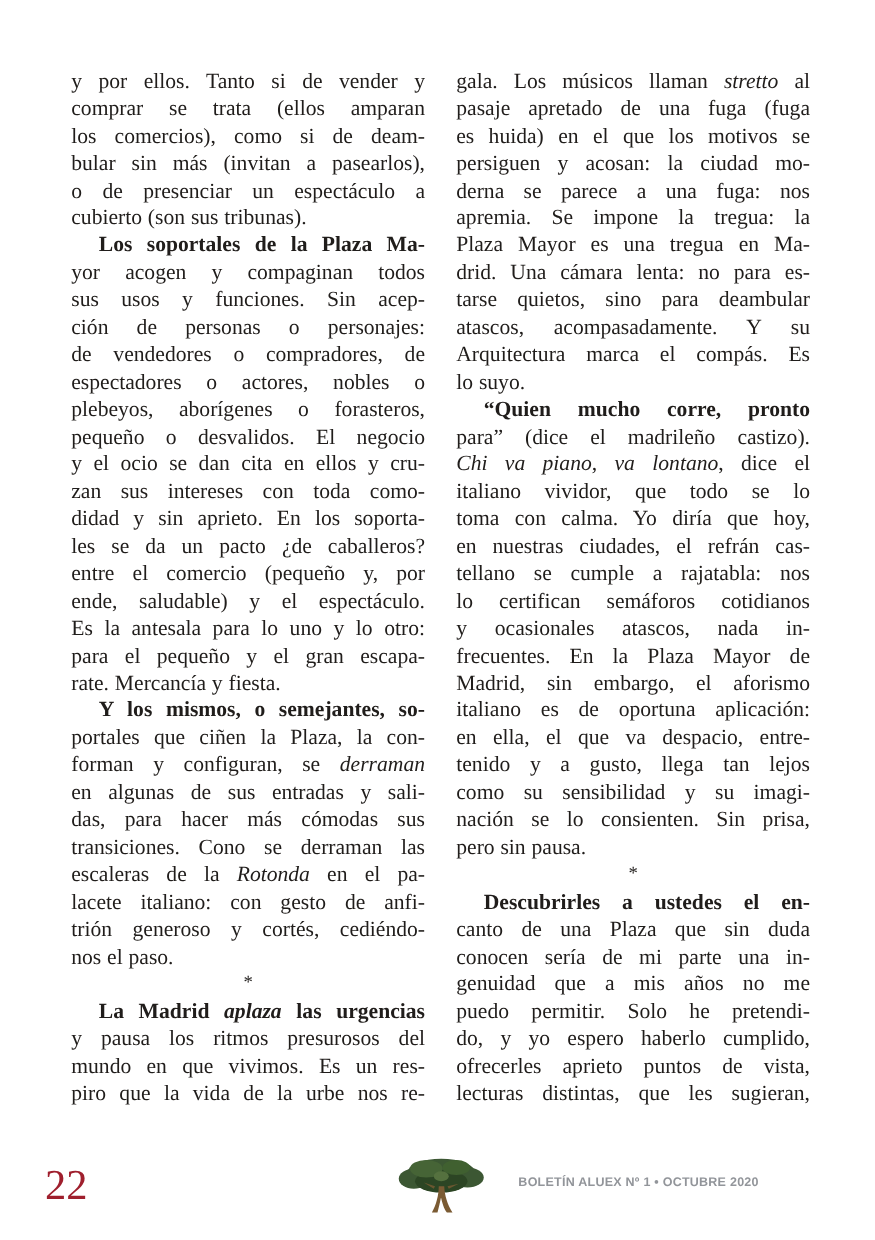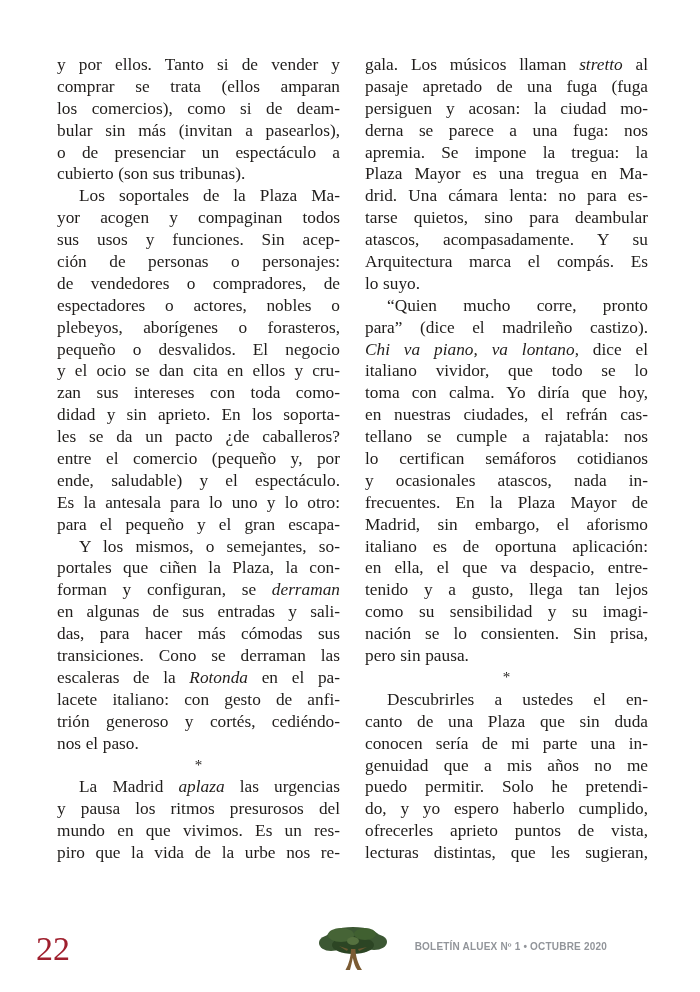--- a/index.html
+++ b/index.html
@@ -19,21 +19,21 @@
     display:flex;gap:25px;align-items:center;
   }
   .column{width:283px;}
   .tline{
     font-size:17.3px;line-height:21.9px;height:21.9px;
     color:var(--body-text);
     text-align:justify;text-align-last:justify;
     word-spacing:0.02em;
   }
   .tline em{font-style:italic;}
-  .tline.indent{text-indent:22px;}
+  .tline.indent{text-indent:22px;font-weight:bold;}
   .tline.last{text-align-last:left;}
   .tline.sep{
     text-align:center;text-align-last:center;
     font-size:15px;color:var(--body-text);
   }
   .footer{position:absolute;left:0;top:920px;width:652px;height:72px;}
   .page-number{
     position:absolute;left:36px;top:12px;
     font-family:"Liberation Serif",serif;font-size:34px;line-height:34px;
     color:var(--page-number);
@@ -66,39 +66,41 @@
       <div class="tline"><span>plebeyos, aborígenes o forasteros,</span></div>
       <div class="tline"><span>pequeño o desvalidos. El negocio</span></div>
       <div class="tline"><span>y el ocio se dan cita en ellos y cru-</span></div>
       <div class="tline"><span>zan sus intereses con toda como-</span></div>
       <div class="tline"><span>didad y sin aprieto. En los soporta-</span></div>
       <div class="tline"><span>les se da un pacto ¿de caballeros?</span></div>
       <div class="tline"><span>entre el comercio (pequeño y, por</span></div>
       <div class="tline"><span>ende, saludable) y el espectáculo.</span></div>
       <div class="tline"><span>Es la antesala para lo uno y lo otro:</span></div>
       <div class="tline"><span>para el pequeño y el gran escapa-</span></div>
+      <div class="tline last"><span>rate. Mercancía y fiesta.</span></div>
       <div class="tline indent"><span>Y los mismos, o semejantes, so-</span></div>
       <div class="tline"><span>portales que ciñen la Plaza, la con-</span></div>
       <div class="tline"><span>forman y configuran, se </span><em>derraman</em></div>
       <div class="tline"><span>en algunas de sus entradas y sali-</span></div>
       <div class="tline"><span>das, para hacer más cómodas sus</span></div>
       <div class="tline"><span>transiciones. Cono se derraman las</span></div>
       <div class="tline"><span>escaleras de la </span><em>Rotonda</em><span> en el pa-</span></div>
       <div class="tline"><span>lacete italiano: con gesto de anfi-</span></div>
       <div class="tline"><span>trión generoso y cortés, cediéndo-</span></div>
       <div class="tline last"><span>nos el paso.</span></div>
       <div class="tline sep">*</div>
       <div class="tline indent"><span>La Madrid </span><em>aplaza</em><span> las urgencias</span></div>
       <div class="tline"><span>y pausa los ritmos presurosos del</span></div>
       <div class="tline"><span>mundo en que vivimos. Es un res-</span></div>
       <div class="tline"><span>piro que la vida de la urbe nos re-</span></div>
     </div>
   <div class="column">
       <div class="tline"><span>gala. Los músicos llaman </span><em>stretto</em><span> al</span></div>
       <div class="tline"><span>pasaje apretado de una fuga (fuga</span></div>
+      <div class="tline"><span>es huida) en el que los motivos se</span></div>
       <div class="tline"><span>persiguen y acosan: la ciudad mo-</span></div>
       <div class="tline"><span>derna se parece a una fuga: nos</span></div>
       <div class="tline"><span>apremia. Se impone la tregua: la</span></div>
       <div class="tline"><span>Plaza Mayor es una tregua en Ma-</span></div>
       <div class="tline"><span>drid. Una cámara lenta: no para es-</span></div>
       <div class="tline"><span>tarse quietos, sino para deambular</span></div>
       <div class="tline"><span>atascos, acompasadamente. Y su</span></div>
       <div class="tline"><span>Arquitectura marca el compás. Es</span></div>
       <div class="tline last"><span>lo suyo.</span></div>
       <div class="tline indent"><span>“Quien mucho corre, pronto</span></div>

